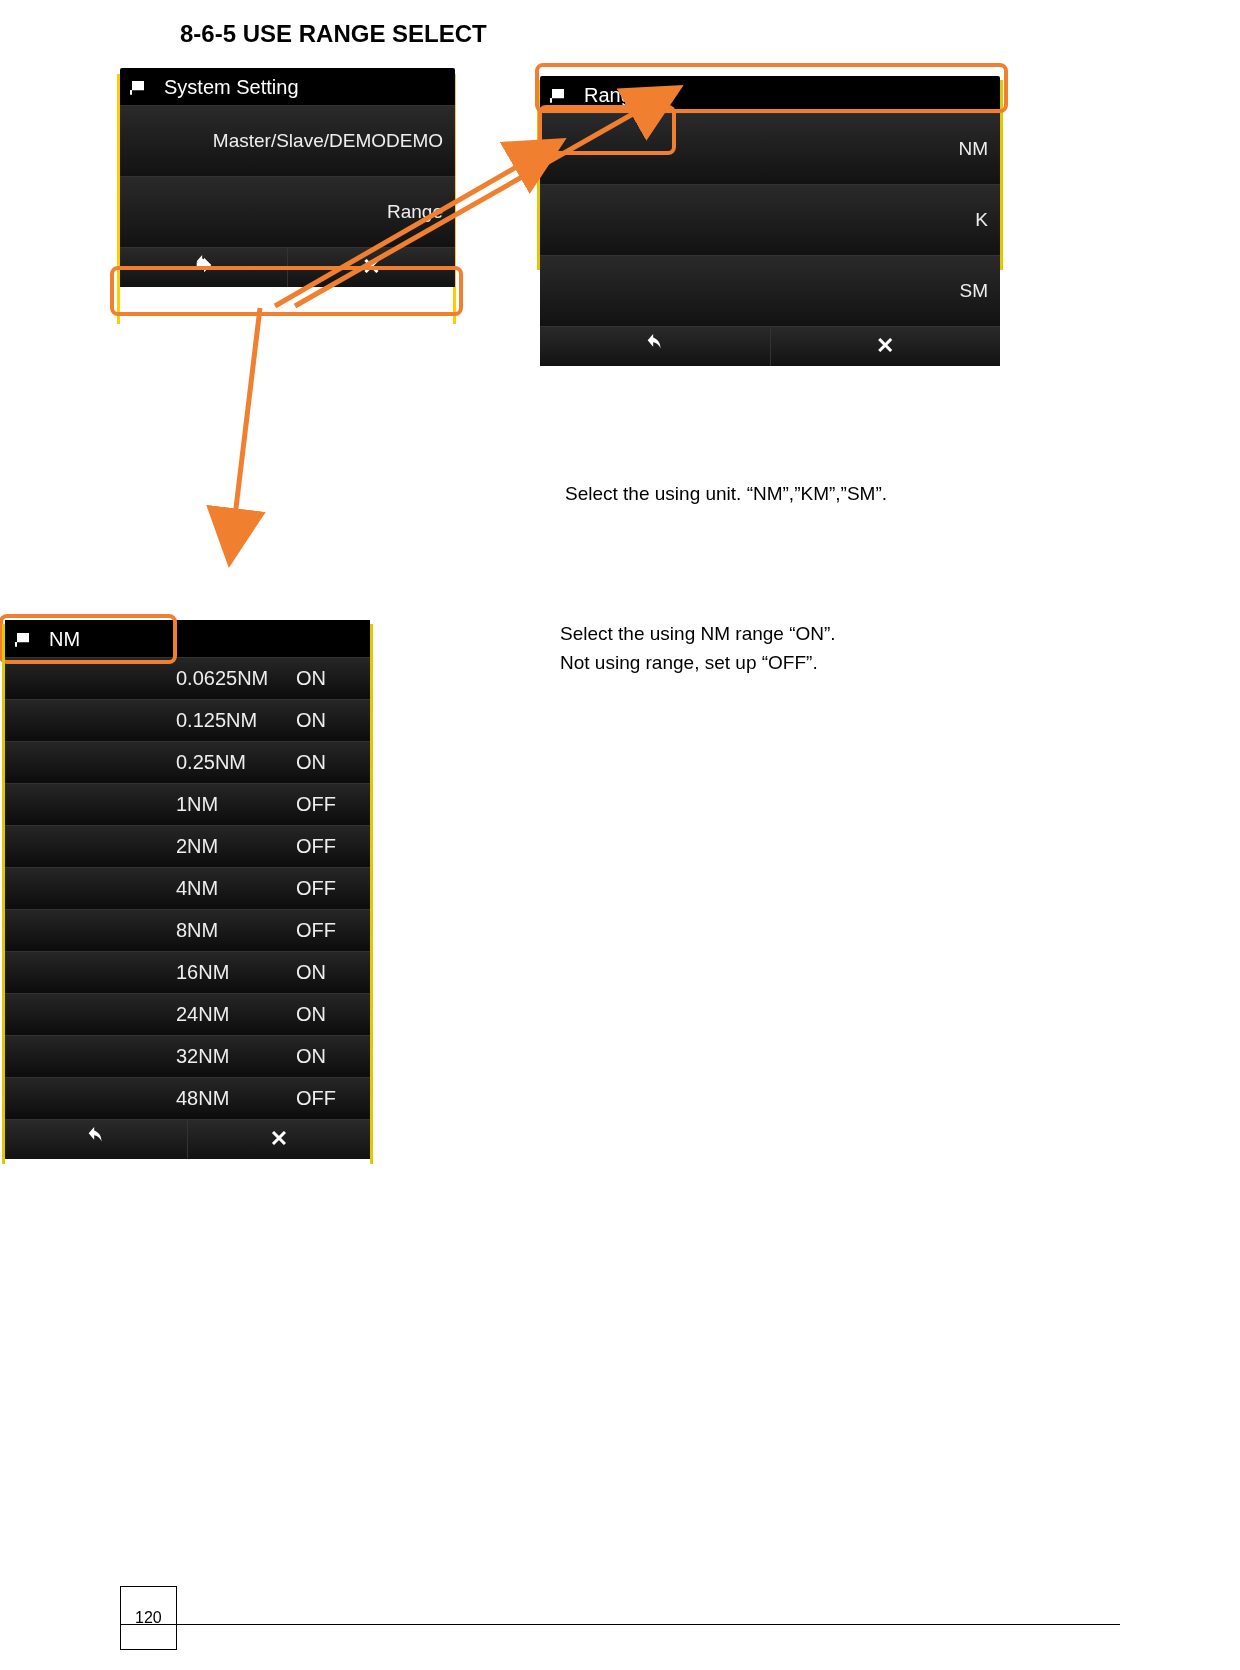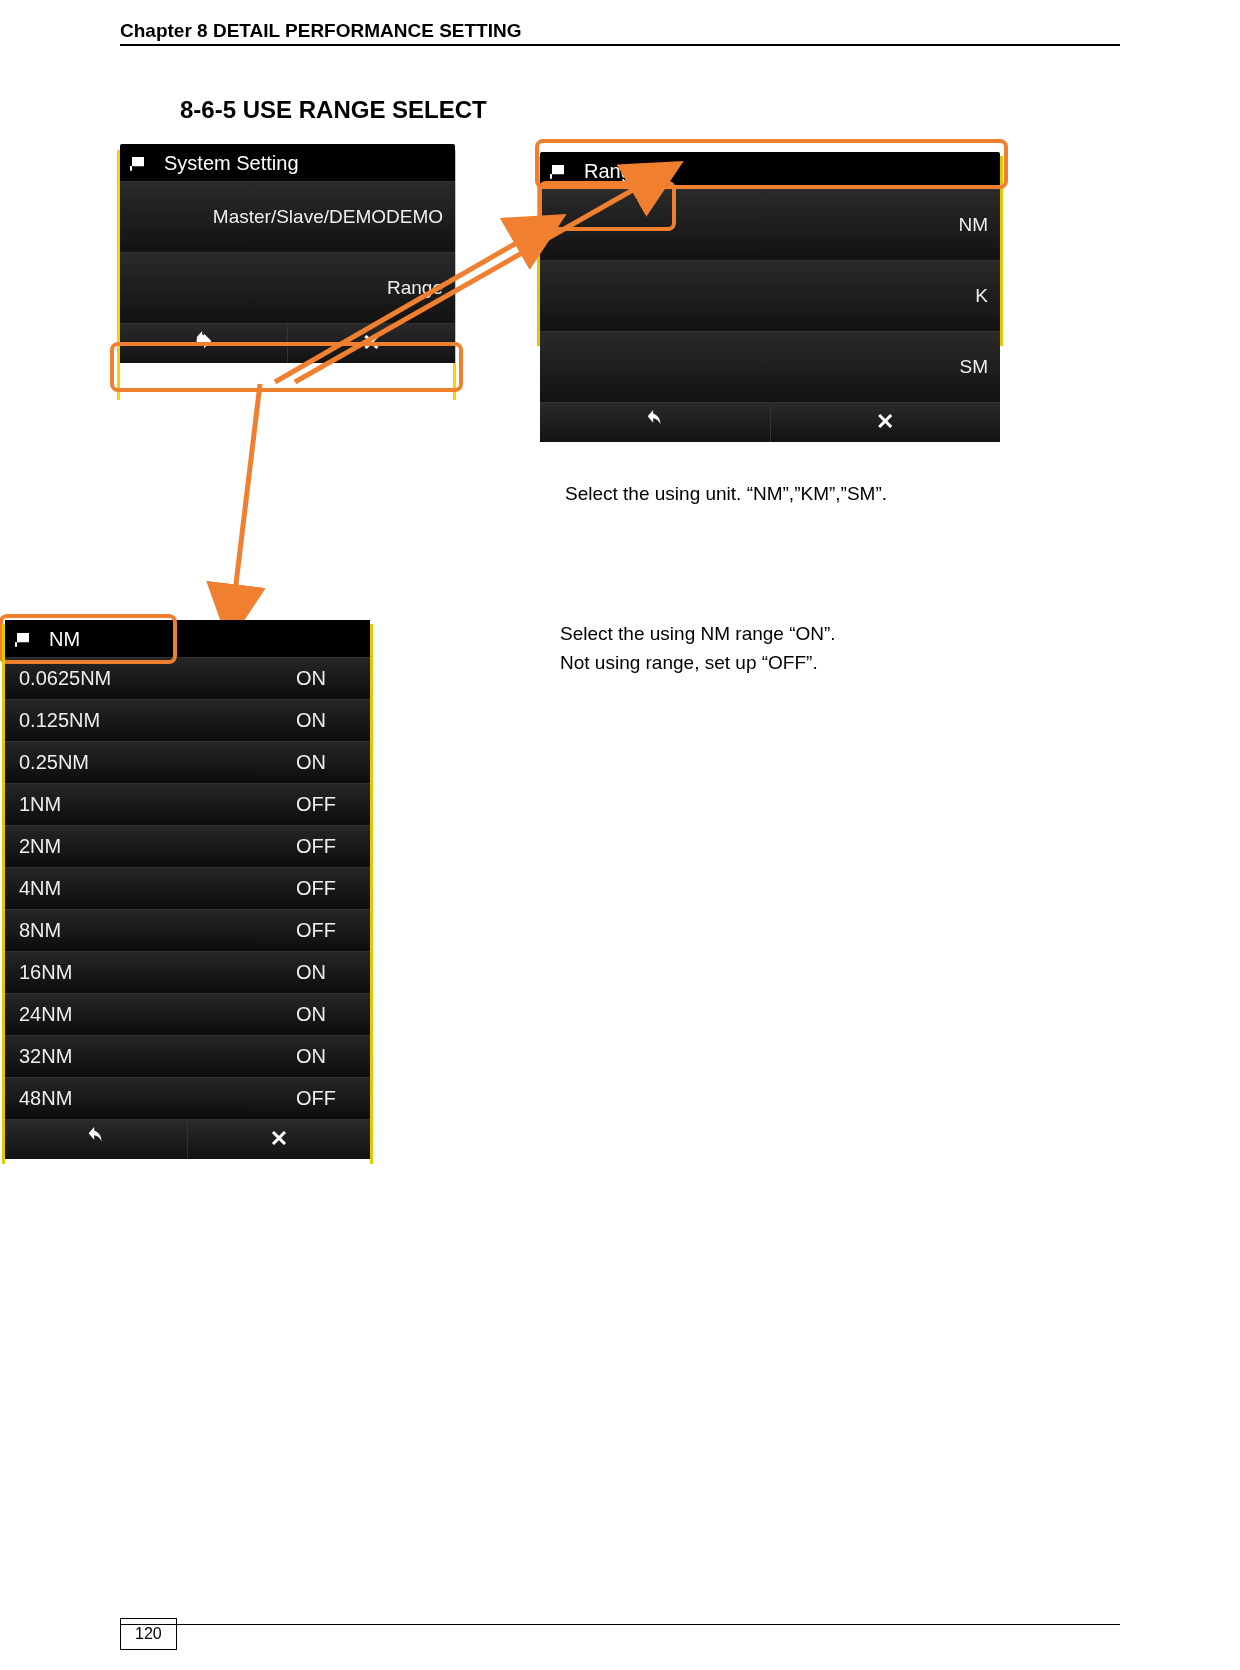--- a/index.html
+++ b/index.html
@@ -118,58 +118,57 @@
   .panel-nm {
     background: #000;
     color: #fff;
     width: 365px;
     position: absolute;
     left: 5px;
     top: 620px;
   }
   .nm-row {
     display: flex;
-    justify-content: space-between;
+    justify-content: flex-end;
     align-items: center;
     padding: 9px 14px;
     font-size: 20px;
     color: #eee;
     background: linear-gradient(#262626,#0c0c0c);
     border-top: 1px solid #333;
   }
   .nm-row .value { min-width: 120px; text-align: left; }
   .nm-row .state { min-width: 60px; text-align: left; }
   .yellow-blotch {
       position:absolute;
       background:#e3c700;
   }
   .page-number {
     position: absolute;
     bottom: 20px;
     left: 120px;
     border: 1px solid #000;
-    padding: 6px 14px;
+    padding: 22px 14px;
     font-size: 16px;
   }
   .footer-line {
     position: absolute;
     bottom: 45px;
     left: 120px;
     right: 120px;
     height: 1px;
     background: #000;
   }
   svg.back-arrow{width:22px;height:22px;fill:#fff;}
   .xmark{font-size:22px;font-weight:bold;}
 </style>
 </head>
 <body>
 
 <div class="page">
-  <div class="chapter-header">Chapter 8    DETAIL PERFORMANCE SETTING</div>
   <div class="section-title">8-6-5 USE RANGE SELECT</div>
 
   <div class="panels-row">
 
     <div class="yellow-fringe" style="left:-3px;top:6px;height:250px;"></div>
     <div class="yellow-fringe" style="left:333px;top:6px;height:250px;"></div>
 
     <div class="panel panel-left">
       <div class="panel-title-row">
         <span class="flag"></span>

